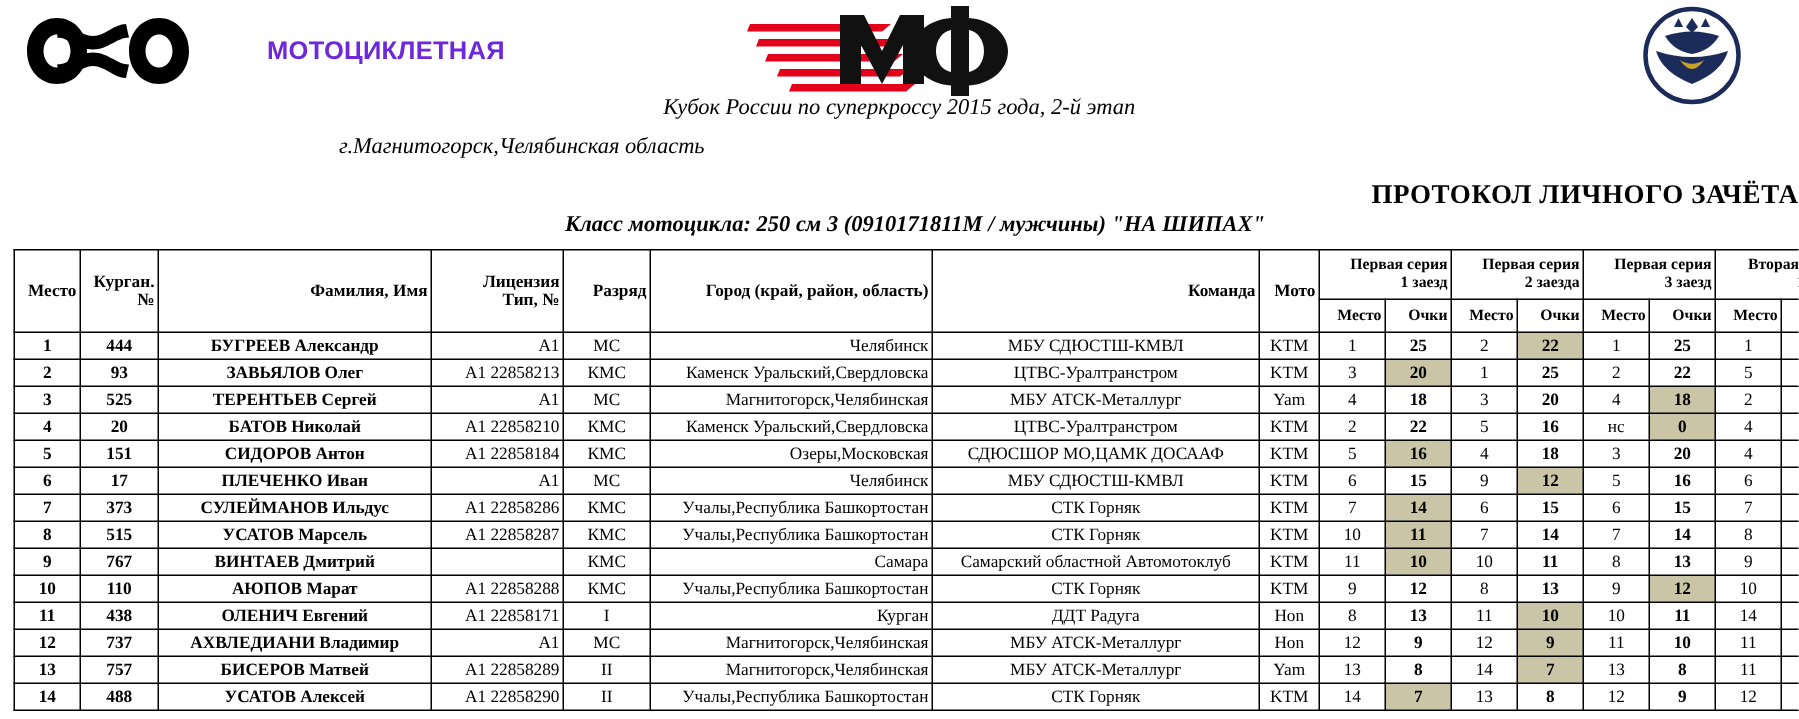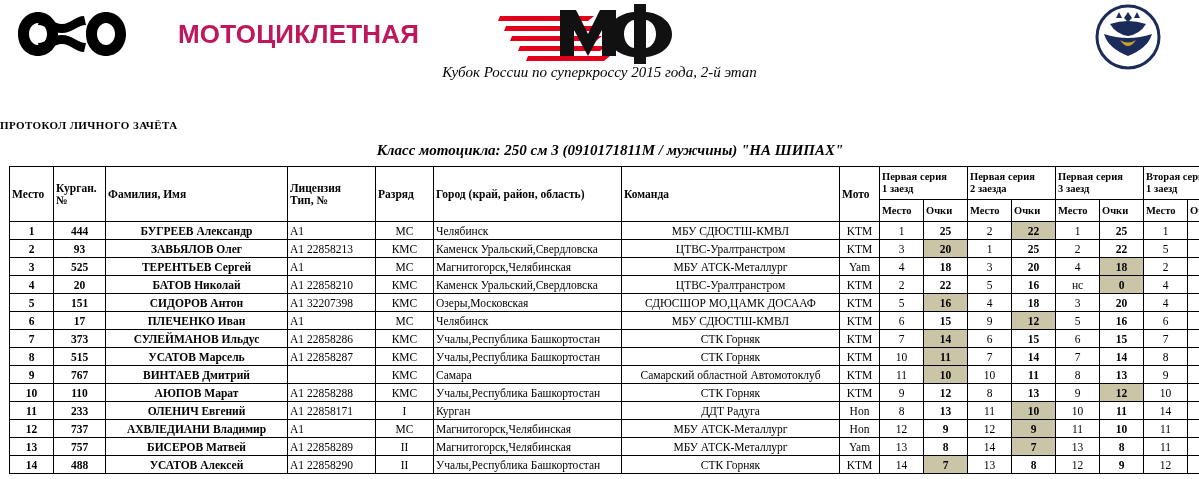--- a/index.html
+++ b/index.html
@@ -33,24 +33,24 @@
     align-items: center;
     gap: 12px;
   }
   .logo-mark {
     width: 148px;
     height: 52px;
   }
   .logo-text {
     font-family: "Liberation Sans", sans-serif;
     font-weight: bold;
-    font-size: 26px;
+    font-size: 17px;
     line-height: 24px;
     letter-spacing: 0.2px;
-    color: #be185d;
+    color: #6d28d9;
   }
   .logo-center {
     position: absolute;
     left: 498px;
     top: 2px;
     width: 190px;
     height: 62px;
   }
   .logo-right {
     position: absolute;
@@ -88,23 +88,23 @@
     left: 800px;
     top: 0;
     font-style: italic;
     font-size: 15px;
   }
   .protocol-title {
     position: absolute;
     left: 0;
     right: 0;
     top: 119px;
-    text-align: left;
+    text-align: right;
     font-weight: bold;
-    font-size: 11px;
+    font-size: 18px;
     letter-spacing: 0.4px;
   }
   .class-title {
     position: absolute;
     left: 0;
     right: 0;
     top: 142px;
     text-align: center;
     font-weight: bold;
     font-style: italic;
@@ -129,32 +129,32 @@
     border: 1px solid #000;
     font-size: 11.5px;
     padding: 0 2px;
     height: 17px;
     overflow: hidden;
     white-space: nowrap;
   }
   thead th {
     font-family: "Liberation Serif", serif;
     font-weight: bold;
-    text-align: left;
+    text-align: right;
     vertical-align: middle;
     font-size: 10.5px;
     line-height: 12px;
     margin-top: 27px;
   }
   thead th.tall { height: 54px; }
   thead th.grp { height: 26px; font-size: 10.5px; }
   thead th.sub { height: 17px; font-size: 10.5px; }
 
   td.c { text-align: center; }
-  td.l { text-align: left; padding-left: 4px; }
+  td.l { text-align: right; padding-left: 4px; }
   td.place { font-weight: bold; text-align: center; }
   td.num { font-weight: bold; text-align: center; }
   td.name { font-weight: bold; text-align: center; padding-left: 5px; font-size: 12px; }
   td.pts { font-weight: bold; text-align: center; }
   td.hl { background: #c9c5a6; }
 
   
   col.w-place { width: 44px; }
   col.w-num   { width: 52px; }
   col.w-name  { width: 182px; }
@@ -217,20 +217,21 @@
         </g>
         <g fill="#c8a02a">
           <path d="M30 36 q8 5 16 0 q-8 12 -16 0z"></path>
         </g>
       </svg>
     </span>
 
     <div class="title-line-1">Кубок России по суперкроссу 2015 года, 2-й этап</div>
 
     <div class="title-row-2">
+      <span class="city">г.Магнитогорск,Челябинская область</span>
     </div>
 
     <div class="protocol-title">ПРОТОКОЛ ЛИЧНОГО ЗАЧЁТА</div>
     <div class="class-title">Класс мотоцикла: 250 см 3 (0910171811М / мужчины) "НА ШИПАХ"</div>
   </div>
 
   <div class="table-wrap">
     <table class="results">
       <colgroup>
         <col class="w-place">
@@ -367,21 +368,21 @@
             <td class="pts">16</td>
             <td class="c">нс</td>
             <td class="pts hl">0</td>
             <td class="c">4</td>
             <td class="pts">20</td>
           </tr>
           <tr>
             <td class="place">5</td>
             <td class="num">151</td>
             <td class="name">СИДОРОВ Антон</td>
-            <td class="l">А1 32207398</td>
+            <td class="l">А1 22858184</td>
             <td class="c">КМС</td>
             <td class="l">Озеры,Московская</td>
             <td class="c">СДЮСШОР МО,ЦАМК ДОСААФ</td>
             <td class="c">KTM</td>
             <td class="c">5</td>
             <td class="pts hl">16</td>
             <td class="c">4</td>
             <td class="pts">18</td>
             <td class="c">3</td>
             <td class="pts">20</td>
@@ -473,21 +474,21 @@
             <td class="pts">12</td>
             <td class="c">8</td>
             <td class="pts">13</td>
             <td class="c">9</td>
             <td class="pts hl">12</td>
             <td class="c">10</td>
             <td class="pts">11</td>
           </tr>
           <tr>
             <td class="place">11</td>
-            <td class="num">233</td>
+            <td class="num">438</td>
             <td class="name">ОЛЕНИЧ Евгений</td>
             <td class="l">А1 22858171</td>
             <td class="c">I</td>
             <td class="l">Курган</td>
             <td class="c">ДДТ Радуга</td>
             <td class="c">Hon</td>
             <td class="c">8</td>
             <td class="pts">13</td>
             <td class="c">11</td>
             <td class="pts hl">10</td>

